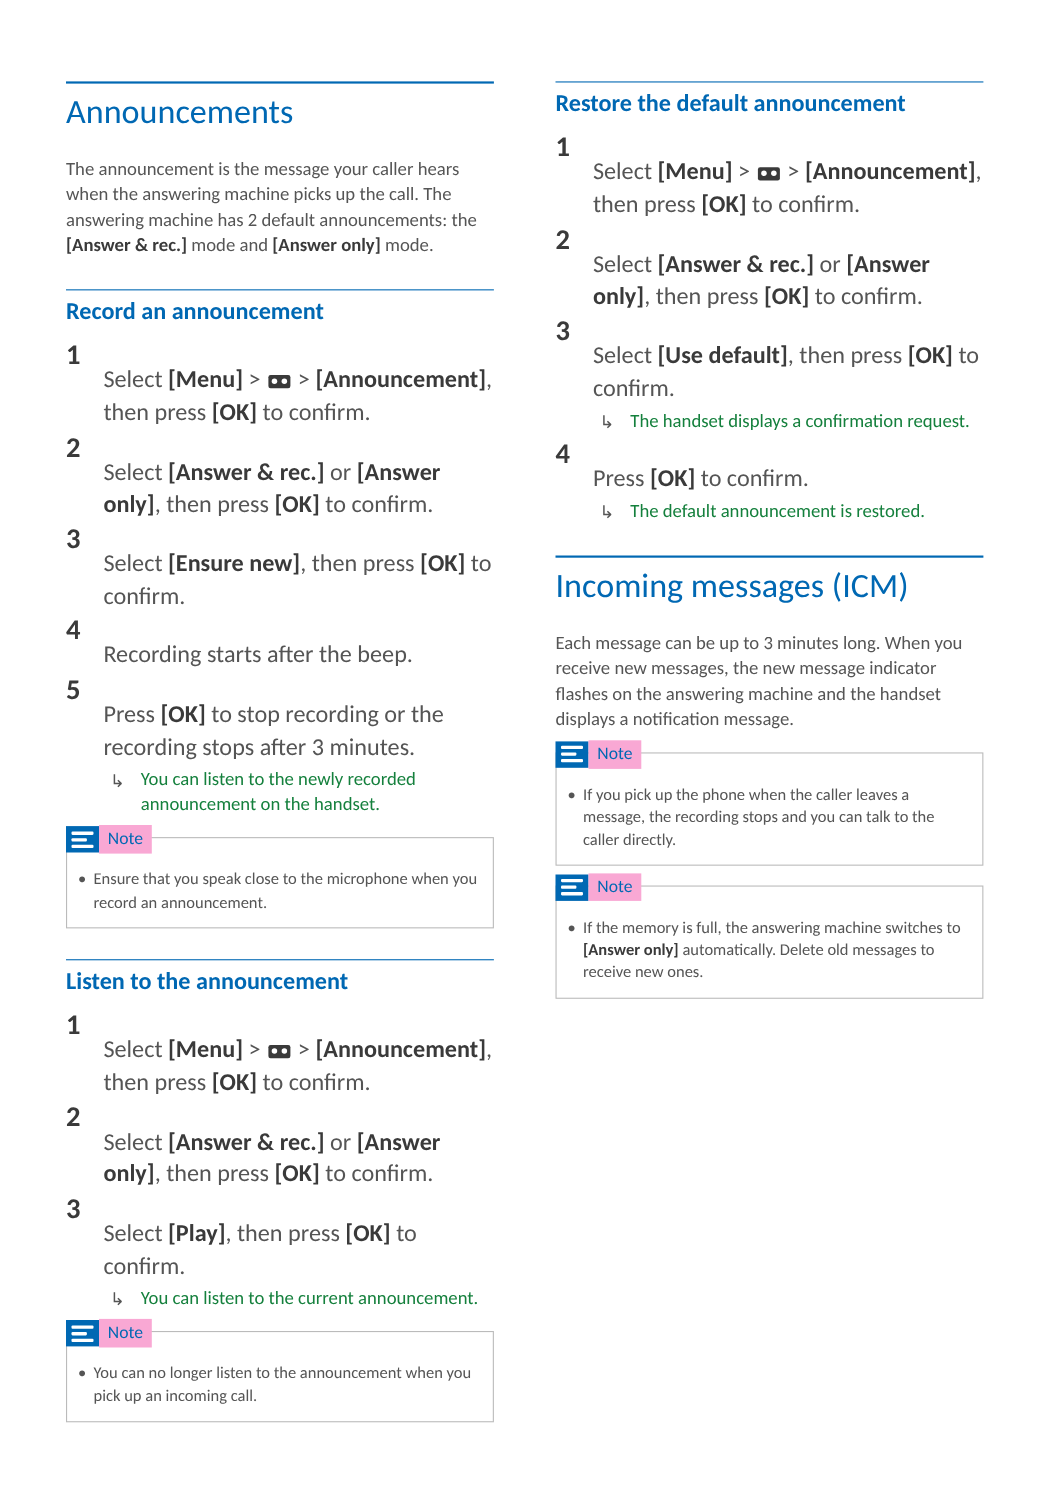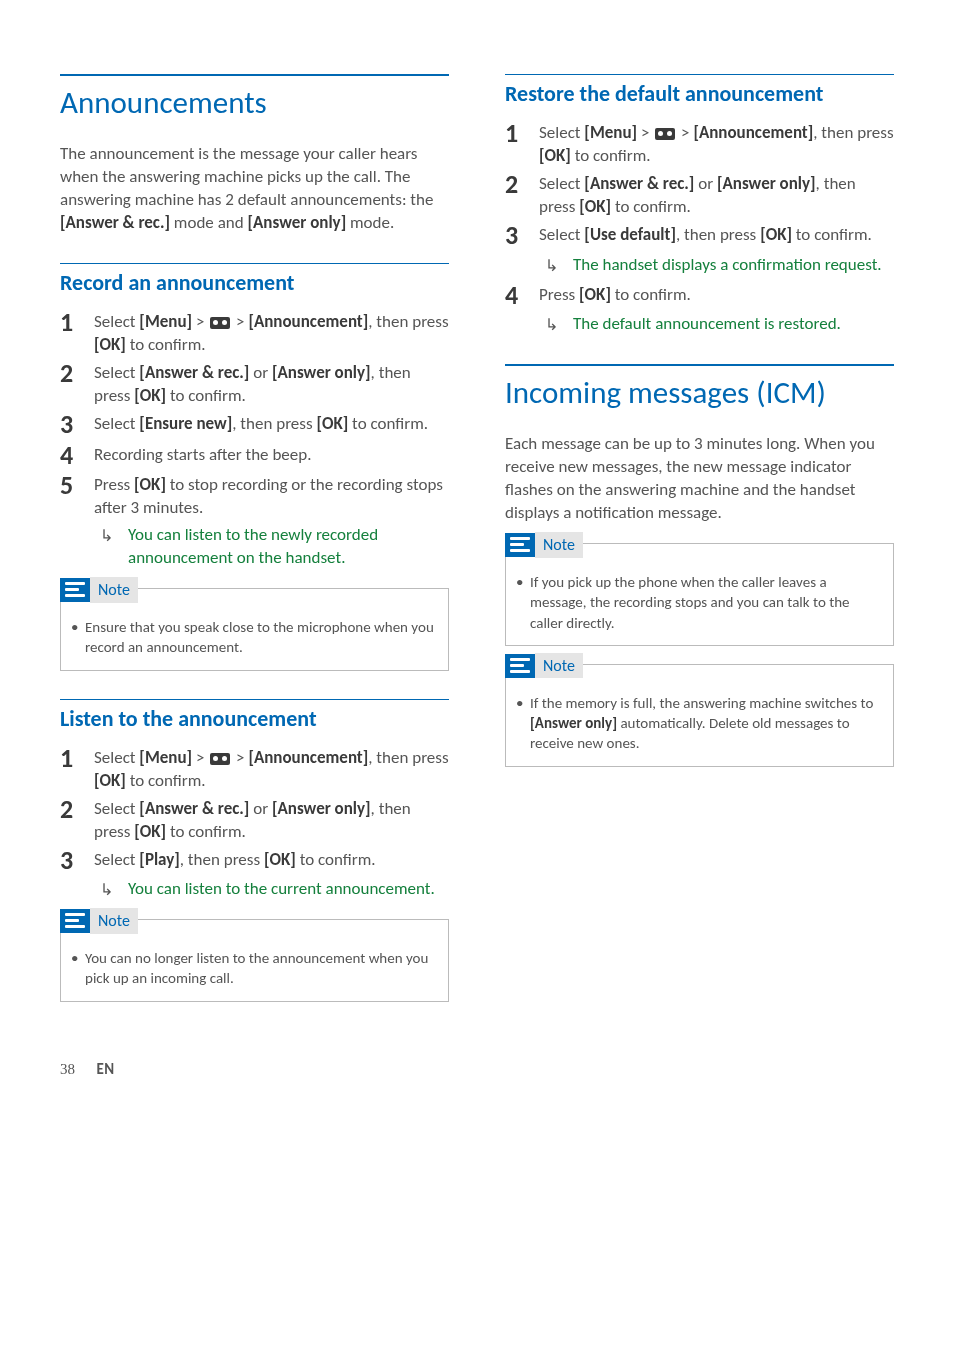--- a/index.html
+++ b/index.html
@@ -54,24 +54,25 @@
   }
   .step-num {
     font-size: 26px;
     font-weight: 600;
     color: #3a3a3a;
     width: 34px;
     flex-shrink: 0;
     line-height: 1.1;
   }
   .step-body {
-    font-size: 17px;
+    font-size: 22px;
     line-height: 1.35;
     color: #555;
     padding-top: 3px;
+    margin-top: 19px;
   }
   .result {
     display: flex;
     align-items: flex-start;
     margin: 4px 0 4px 40px;
   }
   .result-arrow {
     width: 28px;
     flex-shrink: 0;
     font-size: 16px;
@@ -135,21 +136,21 @@
   .note-icon div {
     height: 3px;
     background: #fff;
     border-radius: 1px;
   }
   .note-icon div:nth-child(2){ width: 70%;}
   .note-label {
     color: #0068b3;
     font-size: 16px;
     padding: 2px 8px;
-    background: #e5e5e5;
+    background: #f9a8d4;
   }
   .note-item {
     display: flex;
     margin: 2px 0;
   }
   .note-bullet {
     width: 14px;
     flex-shrink: 0;
   }
   .footer {

